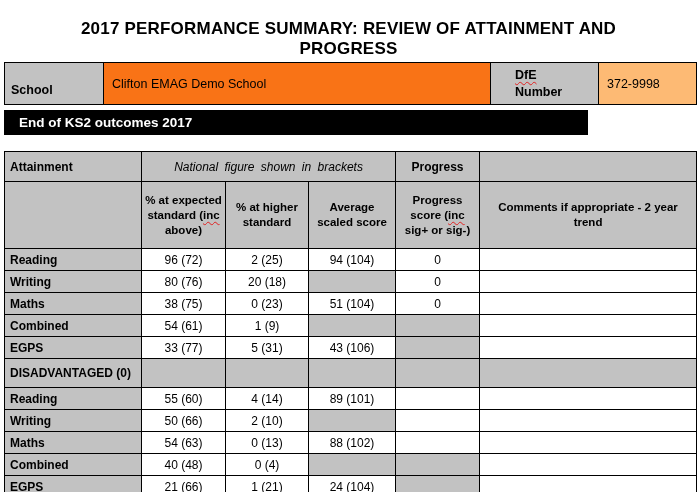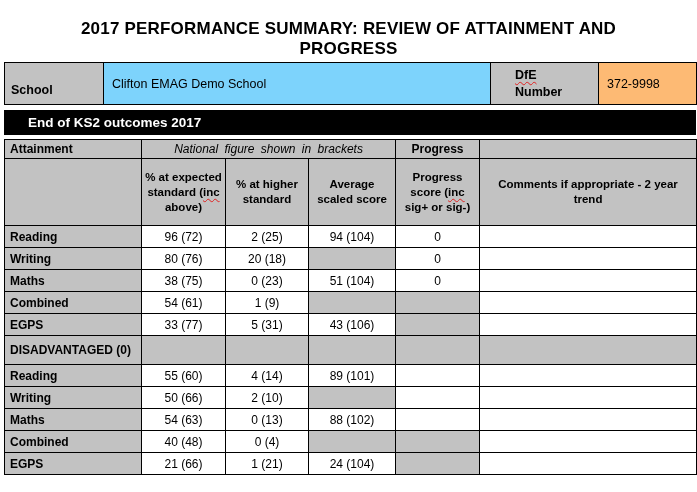--- a/index.html
+++ b/index.html
@@ -36,59 +36,59 @@
     margin: 3px 0 0 4px;
   }
   .school-table tr { height: 42px; }
   .school-table td { font-size: 12.5px; vertical-align: middle; }
   .sc-label {
     background: var(--cell-gray);
     font-weight: bold;
     vertical-align: bottom !important;
     padding: 0 5px 7px 6px;
   }
-  .sc-name  { background: #7dd3fc; padding-left: 8px; }
+  .sc-name  { background: #f97316; padding-left: 8px; }
   .sc-dfe   {
     background: var(--cell-gray);
     font-weight: bold;
     padding-left: 24px;
     line-height: 1.3;
   }
   .sc-dfe span { display: block; }
   .sc-num   { background: #fdba74; padding-left: 8px; }
 
   .section-bar {
-    width: 692px;
-    margin: 5px 0 4px 4px;
+    width: 584px;
+    margin: 5px 0 16px 4px;
     height: 25px;
     background: var(--bar-black);
     color: #fff;
     font-weight: bold;
     font-size: 13.5px;
     line-height: 25px;
-    padding-left: 24px;
+    padding-left: 15px;
   }
 
   .main-table { width: 692px; margin: 0 0 0 4px; }
   .main-table td {
     font-size: 12px;
     text-align: center;
     vertical-align: middle;
     padding: 0 2px;
   }
   .g { background: var(--cell-gray); }
   .w { background: #fff; }
   .lbl {
     text-align: left !important;
     font-weight: bold;
     padding-left: 5px !important;
     padding-right: 6px !important;
     background: var(--cell-gray);
   }
-  .row-attain { height: 19px; }
+  .row-attain { height: 30px; }
   .row-attain td { font-size: 12px; }
   .national-note { font-style: italic; font-weight: normal; word-spacing: 3px; }
   .bold-center { font-weight: bold; }
   .row-heads { height: 67px; }
   .row-heads td { font-weight: bold; font-size: 11.5px; line-height: 1.3; padding: 0 3px; }
   .row-section { height: 22px; }
   .row-section.tall { height: 29px; }
   .row-section td.lbl { line-height: 1.2; }
   .row-data { height: 22px; }
 

